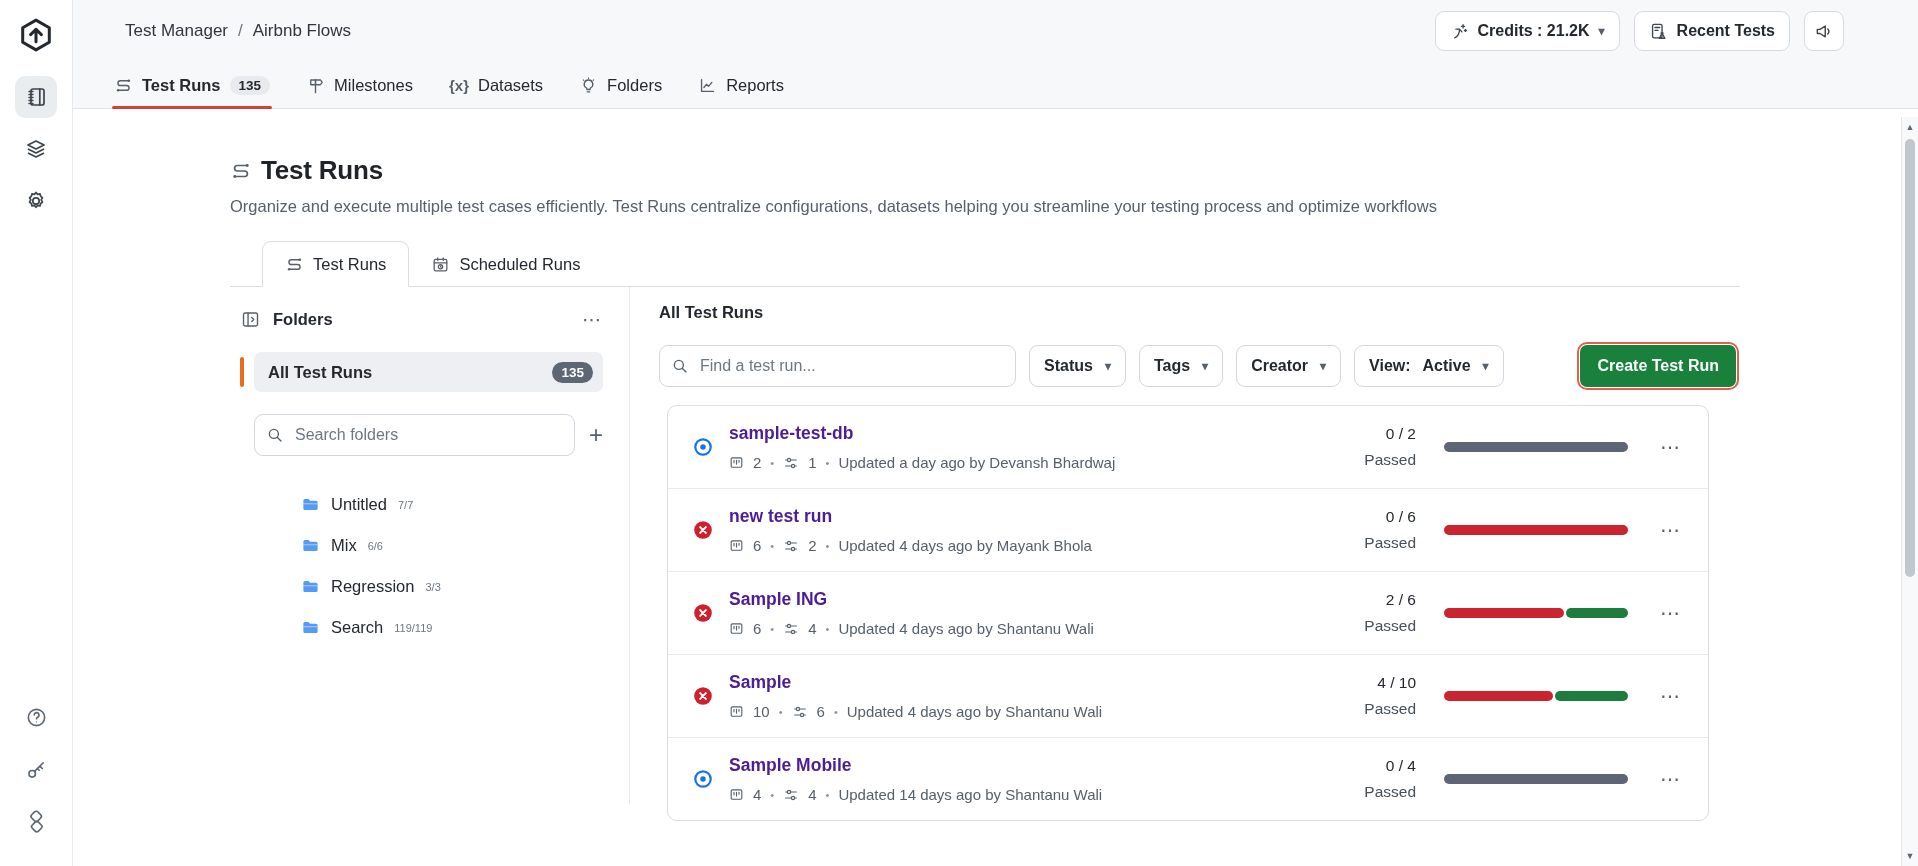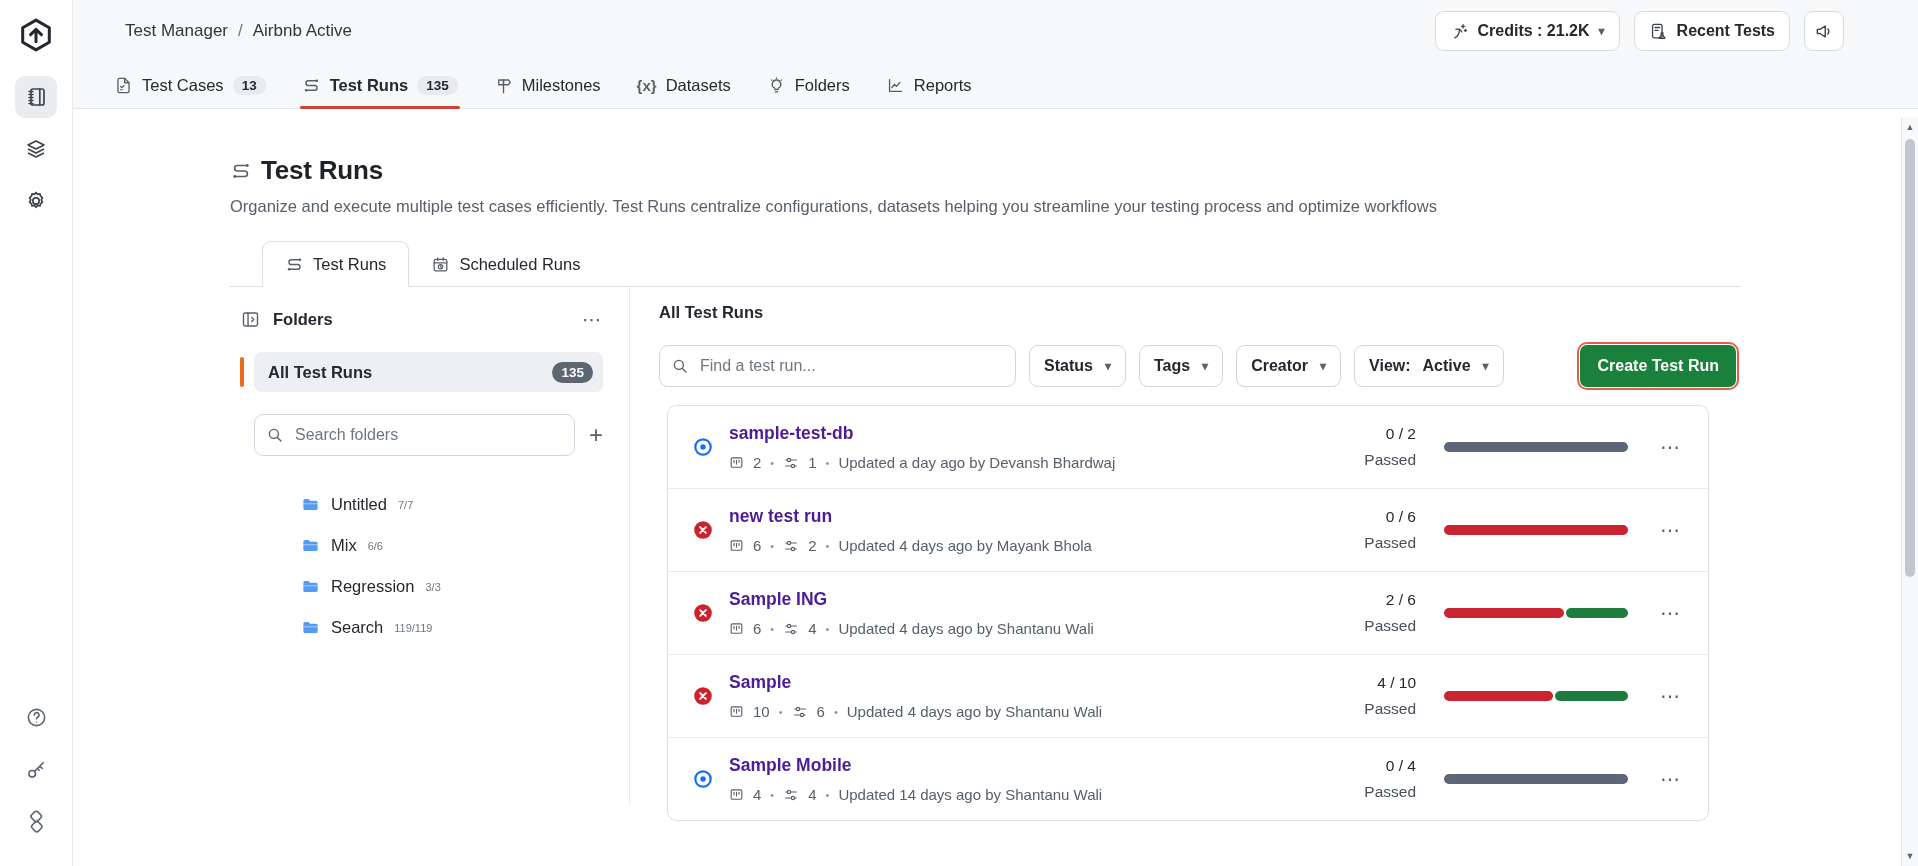--- a/index.html
+++ b/index.html
@@ -243,21 +243,21 @@
     </svg>
   </span>
 </aside>
 
 <div class="main">
 
   <header class="topbar">
     <nav class="crumbs">
       <span class="crumb">Test Manager</span>
       <span class="crumb-sep">/</span>
-      <span class="crumb-cur">Airbnb Active</span>
+      <span class="crumb-cur">Airbnb Flows</span>
     </nav>
     <div class="top-actions">
       <button class="pill-btn">
         <span>
           <svg width="19" height="19" viewBox="0 0 24 24" fill="none" stroke="#3d454e" stroke-width="1.7" stroke-linecap="round" stroke-linejoin="round">
             <path d="M6 20 C10 18 12 14 12 9 M12 9 H7.5 M12 9 L15 12.5"></path>
             <path d="M16.5 3.5 v4 M14.5 5.5 h4 M19.5 9.5 v2.4 M18.3 10.7 h2.4"></path>
           </svg>
         </span>
         <span>Credits : 21.2K</span>
@@ -279,31 +279,20 @@
             <path d="M4 10 v5 h3.2 L13.5 19 V6 L7.2 10 Z"></path>
             <path d="M16.5 9.5 a4 4 0 0 1 0 6"></path>
           </svg>
         </span>
       </button>
       <span class="avatar"></span>
     </div>
   </header>
 
   <nav class="tabs">
-    <div class="tab">
-      <span class="t-ic">
-        <svg width="19" height="19" viewBox="0 0 24 24" fill="none" stroke="currentColor" stroke-width="1.7" stroke-linecap="round" stroke-linejoin="round">
-          <path d="M13.5 3 H7 a2 2 0 0 0 -2 2 v14 a2 2 0 0 0 2 2 h10 a2 2 0 0 0 2-2 V8.5 Z"></path>
-          <path d="M13.5 3 v5.5 H19"></path>
-          <path d="M8.2 13.2 l1.6 1.6 2.8-2.8 M8.4 17.4 l2.4 0" stroke-width="1.5"></path>
-        </svg>
-      </span>
-      <span>Test Cases</span>
-      <span class="count-badge">13</span>
-    </div>
     <div class="tab active">
       <span class="t-ic">
         <svg width="19" height="19" viewBox="0 0 24 24" fill="none" stroke="currentColor" stroke-width="1.8" stroke-linecap="round">
           <path d="M6 18 h10 a3 3 0 0 0 0 -6 H8 a3 3 0 0 1 0 -6 h10"></path>
           <circle cx="5.2" cy="18" r="1.6" fill="currentColor" stroke="none"></circle>
           <circle cx="18.8" cy="6" r="1.6" fill="currentColor" stroke="none"></circle>
         </svg>
       </span>
       <span>Test Runs</span>
       <span class="count-badge">135</span>

